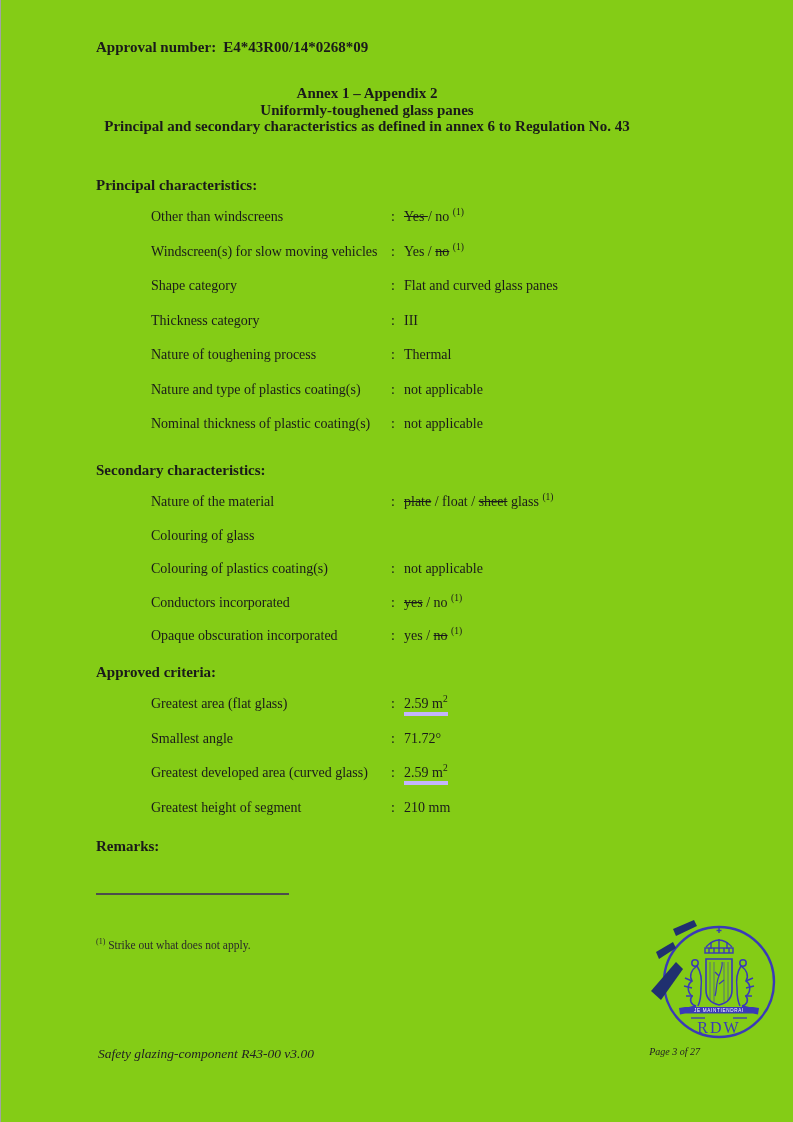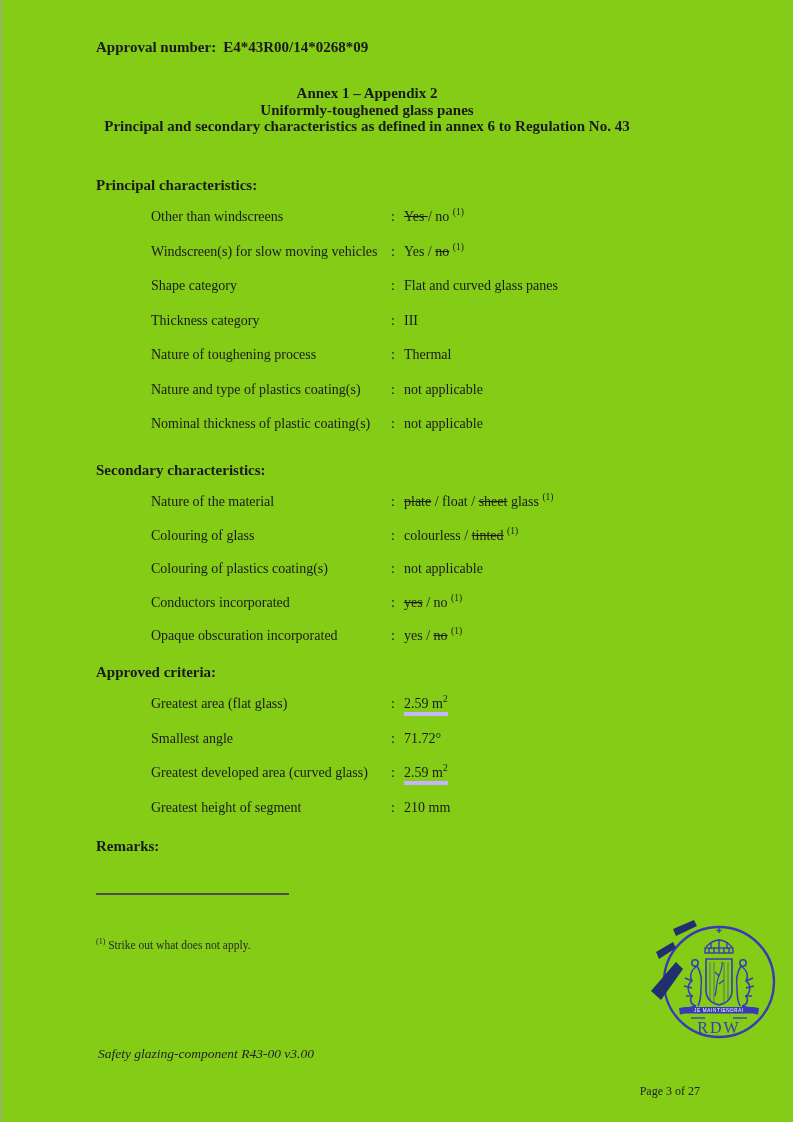--- a/index.html
+++ b/index.html
@@ -28,21 +28,21 @@
   .row-value{flex:1;}
   .row-colon{display:inline-block;width:13px;}
   .strike{text-decoration:line-through;}
   sup{font-size:9.5px;line-height:0;}
   .u{border-bottom:4px solid #c4b5fd;padding-bottom:1px;}
   .remarks{position:absolute;left:95px;top:838px;font-size:15px;font-weight:bold;}
   .footnote-rule{position:absolute;left:95px;top:893px;width:193px;border-top:2px solid #4d4d4d;}
   .footnote{position:absolute;left:95px;top:901px;font-size:11.5px;color:#2a2a2a;margin-top:38px;}
   .footnote sup{font-size:8px;}
   .footer-left{position:absolute;left:97px;top:1046px;font-size:13.5px;font-style:italic;color:#222;}
-  .footer-right{position:absolute;right:93px;top:1046px;font-size:12px;color:#222;margin-top:38px;}
+  .footer-right{position:absolute;right:93px;top:1046px;font-size:10px;font-style:italic;color:#222;}
   .stamp{position:absolute;left:648px;top:918px;width:140px;height:140px;}
   .stamp svg{display:block;}
 </style>
 </head>
 <body>
 
 <div class="page">
 
   <div class="approval">
     <span>Approval number:</span><span class="num">E4*43R00/14*0268*09</span>
@@ -90,21 +90,20 @@
 
   <div class="section" id="section-secondary">
     <div class="section-heading">Secondary characteristics:</div>
     <div class="rows" id="rows-secondary">
         <div class="row">
           <div class="row-label">Nature of the material</div>
           <div class="row-value"><span class="row-colon">:</span><span class="strike">plate</span><span> / float / </span><span class="strike">sheet</span><span> glass </span><sup>(1)</sup></div>
         </div>
         <div class="row">
           <div class="row-label">Colouring of glass</div>
-          <div class="row-value"><span class="row-colon">:</span><span>colourless / </span><span class="strike">tinted</span><span> </span><sup>(1)</sup></div>
         </div>
         <div class="row">
           <div class="row-label">Colouring of plastics coating(s)</div>
           <div class="row-value"><span class="row-colon">:</span><span>not applicable</span></div>
         </div>
         <div class="row">
           <div class="row-label">Conductors incorporated</div>
           <div class="row-value"><span class="row-colon">:</span><span class="strike">yes</span><span> / no </span><sup>(1)</sup></div>
         </div>
         <div class="row">

